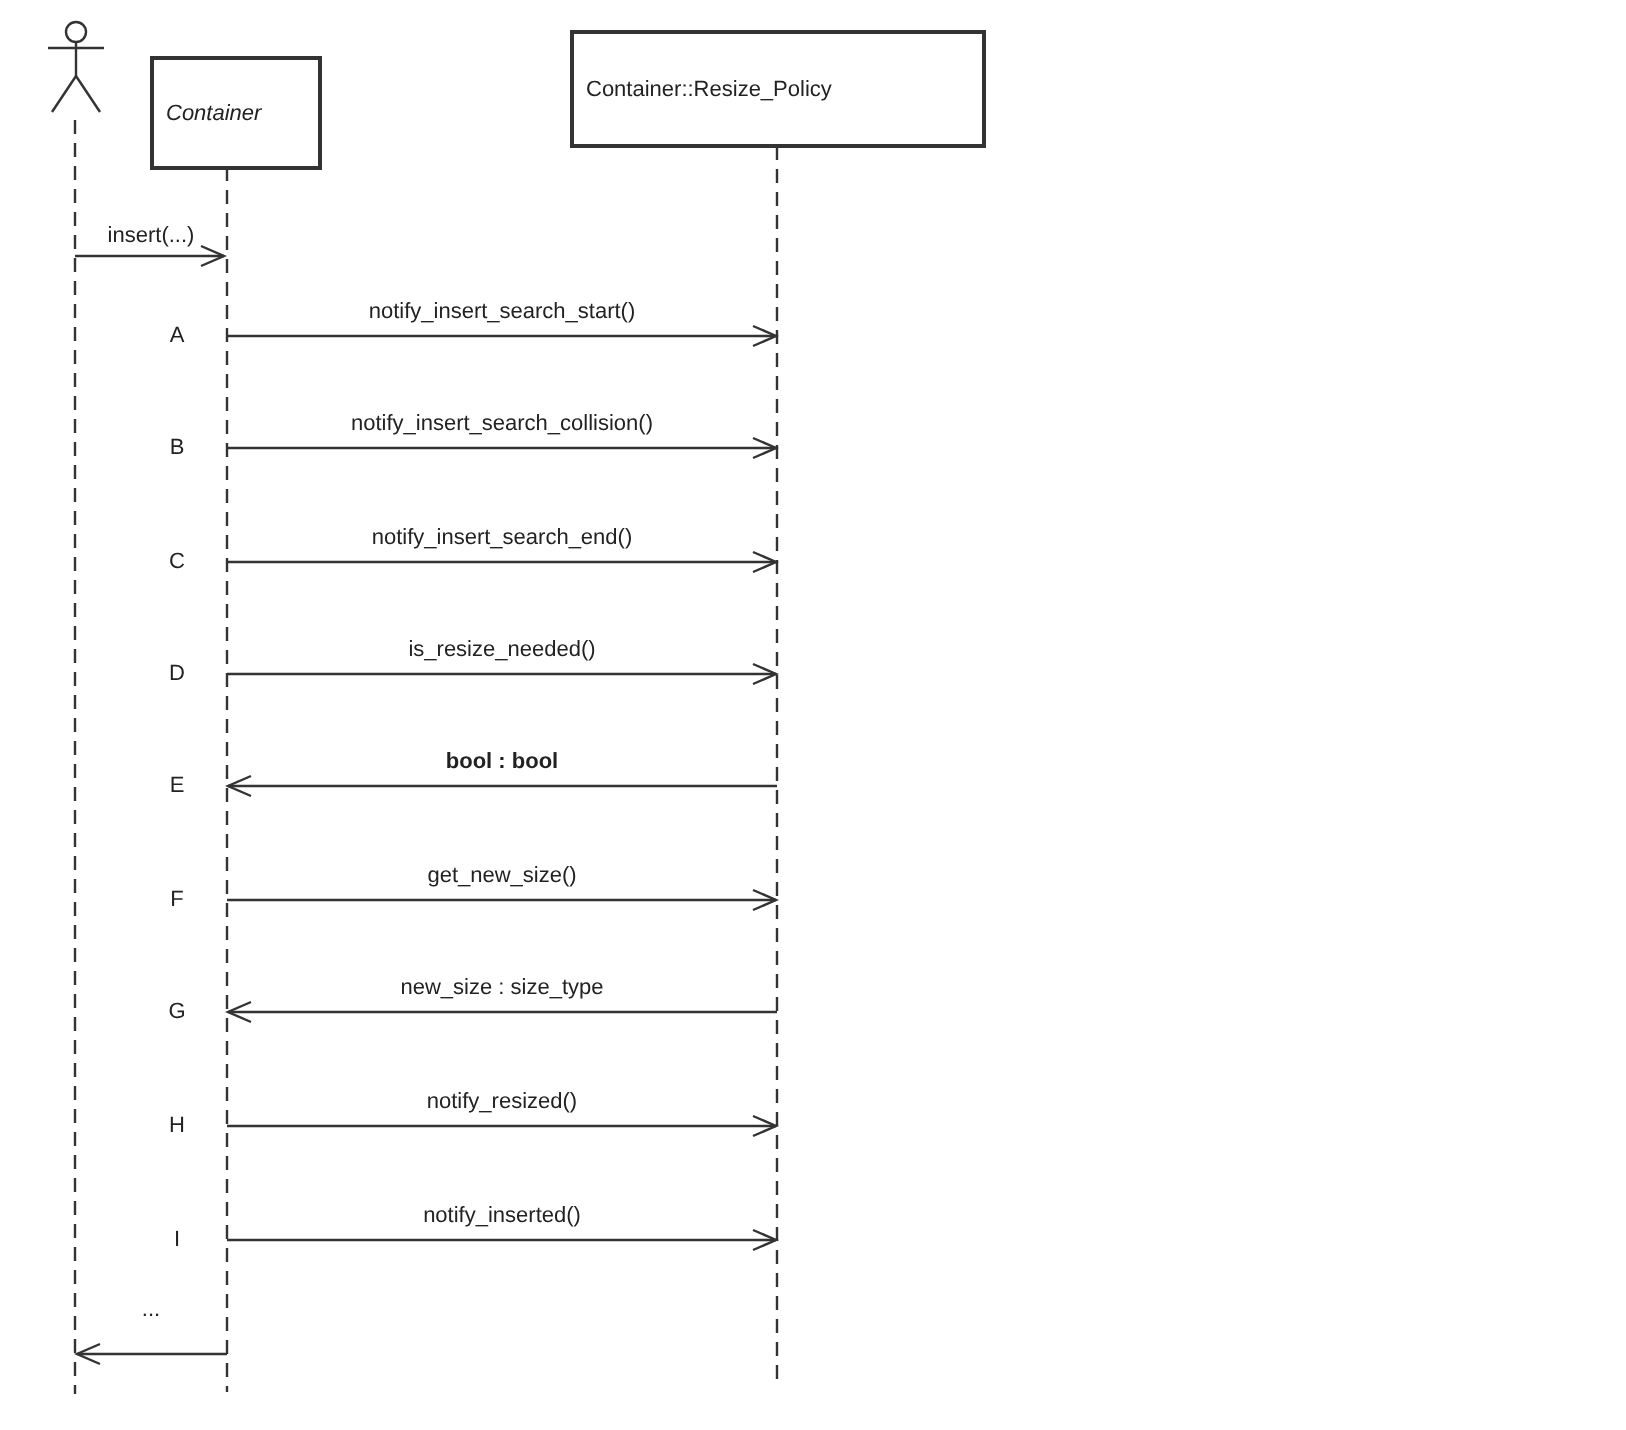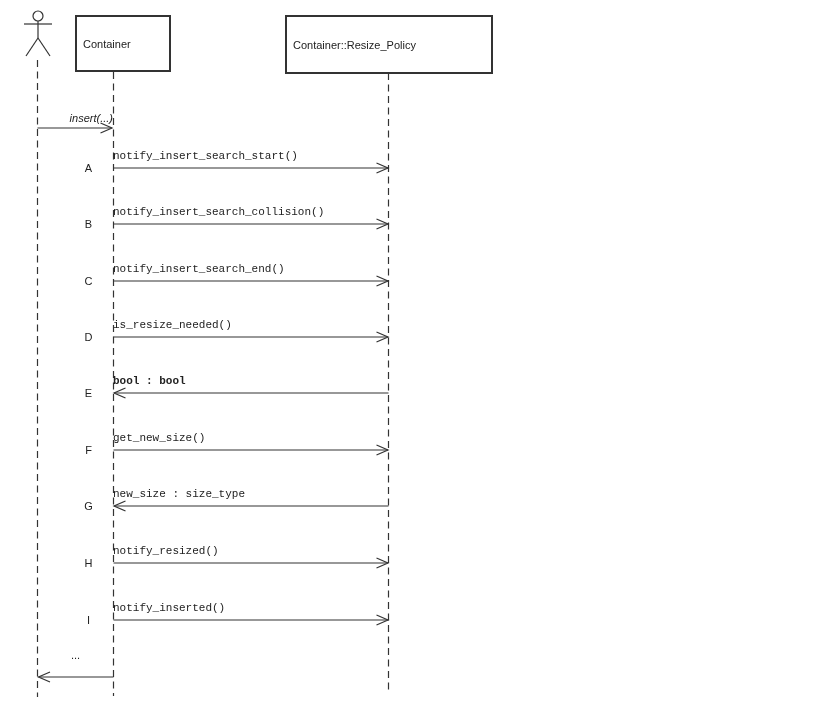--- a/index.html
+++ b/index.html
@@ -29,23 +29,24 @@
     position: absolute;
     box-sizing: border-box;
     border: 2px solid #333333;
     background: #ffffff;
     display: flex;
     align-items: center;
     padding-left: 6px;
   }
   .participant.container-box {
     left: 75px;
-    top: 15px;
-    width: 96px;
+    top: 28px;
+    width: 86px;
     height: 57px;
+    font-style: italic;
   }
   .participant.resize-box {
     left: 285px;
     top: 15px;
     width: 208px;
     height: 59px;
   }
   .msg {
     position: absolute;
     left: 0;
@@ -57,44 +58,42 @@
     left: 77px;
     top: -7px;
     width: 23px;
     text-align: center;
   }
   .msg .label {
     position: absolute;
     left: 113px;
     top: -19px;
     width: 276px;
-    text-align: left;
+    text-align: center;
     white-space: nowrap;
-    font-family: Liberation Mono, monospace;
   }
   .msg .label.bold {
     font-weight: bold;
   }
   .row-a { top: 168px; }
   .row-b { top: 224px; }
   .row-c { top: 281px; }
   .row-d { top: 337px; }
   .row-e { top: 393px; }
   .row-f { top: 450px; }
   .row-g { top: 506px; }
   .row-h { top: 563px; }
   .row-i { top: 620px; }
   .insert-label {
     position: absolute;
     left: 38px;
     top: 111px;
     width: 75px;
-    text-align: right;
+    text-align: center;
     white-space: nowrap;
-    font-style: italic;
   }
   .dots-label {
     position: absolute;
     left: 38px;
     top: 648px;
     width: 75px;
     text-align: center;
   }
 </style>
 </head>

